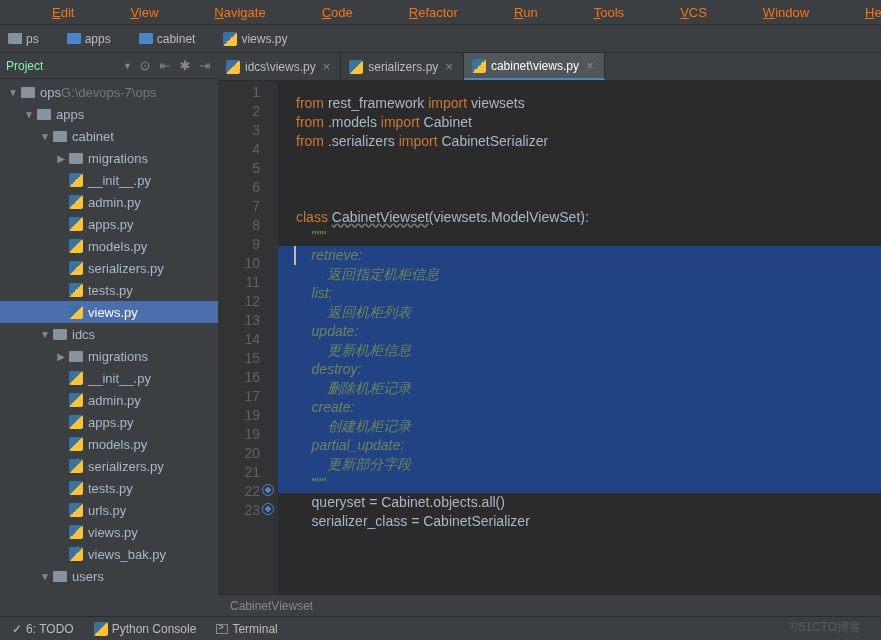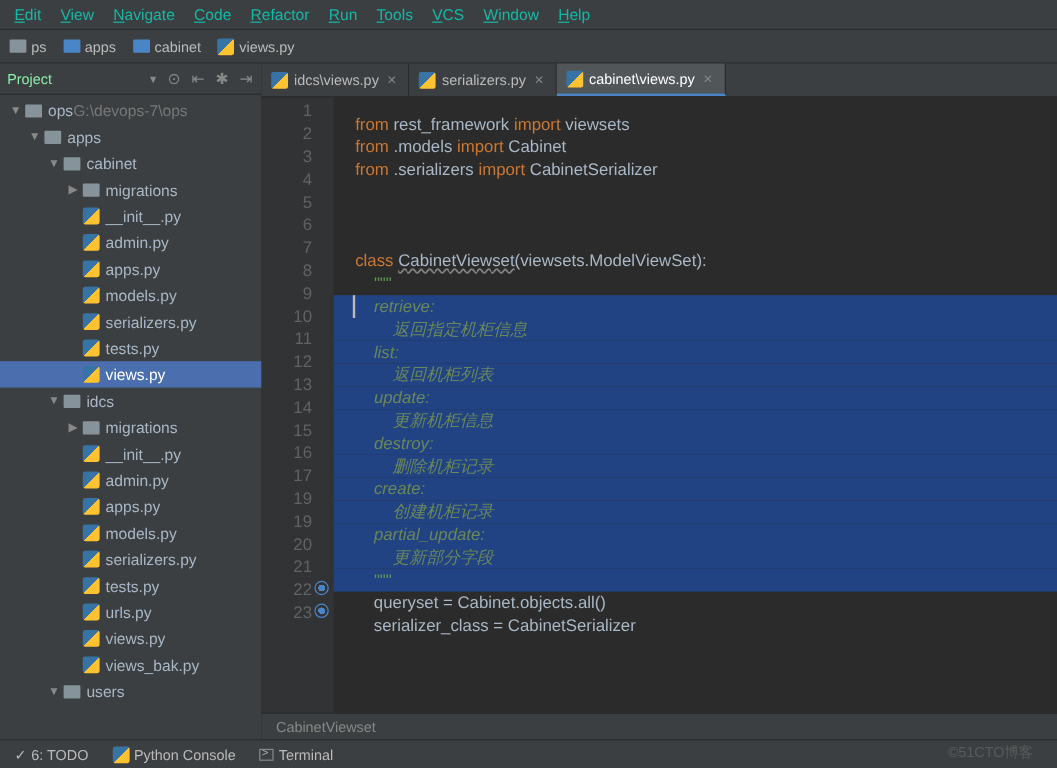--- a/index.html
+++ b/index.html
@@ -1,20 +1,20 @@
 <!DOCTYPE html>
 <html><head>
 <meta charset="utf-8">
 <style>
 * { margin: 0; padding: 0; box-sizing: border-box; font-family: 'Segoe UI', Arial, sans-serif; }
 body { background: #2b2b2b; color: #a9b7c6; width: 881px; height: 640px; overflow: hidden; font-size: 13px; }
 .menu-bar { background: #3c3f41; height: 25px; display: flex; align-items: center; padding: 0 4px; border-bottom: 1px solid #2b2b2b; }
-.menu-item { padding: 3px 8px; color: #14b8a6; cursor: pointer; font-size: 13px; }
+.menu-item { padding: 3px 8px; color: #f97316; cursor: pointer; font-size: 13px; margin-left: 40px; }
 .menu-item u { text-decoration: underline; }
-.nav-bar { background: #3c3f41; height: 28px; display: flex; align-items: center; padding: 0 4px; gap: 6px; border-bottom: 1px solid #2b2b2b; }
+.nav-bar { background: #3c3f41; height: 28px; display: flex; align-items: center; padding: 0 4px; gap: 20px; border-bottom: 1px solid #2b2b2b; }
 .bc { display: flex; align-items: center; gap: 4px; color: #bbbbbb; font-size: 12px; padding: 0 4px; }
 .folder-icon { width: 14px; height: 11px; background: #87939a; border-radius: 1px; display: inline-block; position: relative; }
 .folder-icon.blue { background: #4a86c7; }
 .py-icon { width: 14px; height: 14px; display: inline-block; background: linear-gradient(135deg, #3773a5 50%, #ffc331 50%); border-radius: 2px; }
 .main { display: flex; height: calc(100% - 25px - 28px - 24px); }
 .sidebar { width: 218px; background: #3c3f41; display: flex; flex-direction: column; }
 .tool-header { height: 26px; display: flex; align-items: center; padding: 0 6px; border-bottom: 1px solid #2b2b2b; }
 .tool-title { color: #86efac; font-size: 12px; flex: 1; }
 .dropdown-arrow { color: #888; font-size: 9px; padding: 0 6px; }
 .tool-icons { display: flex; gap: 6px; align-items: center; }

